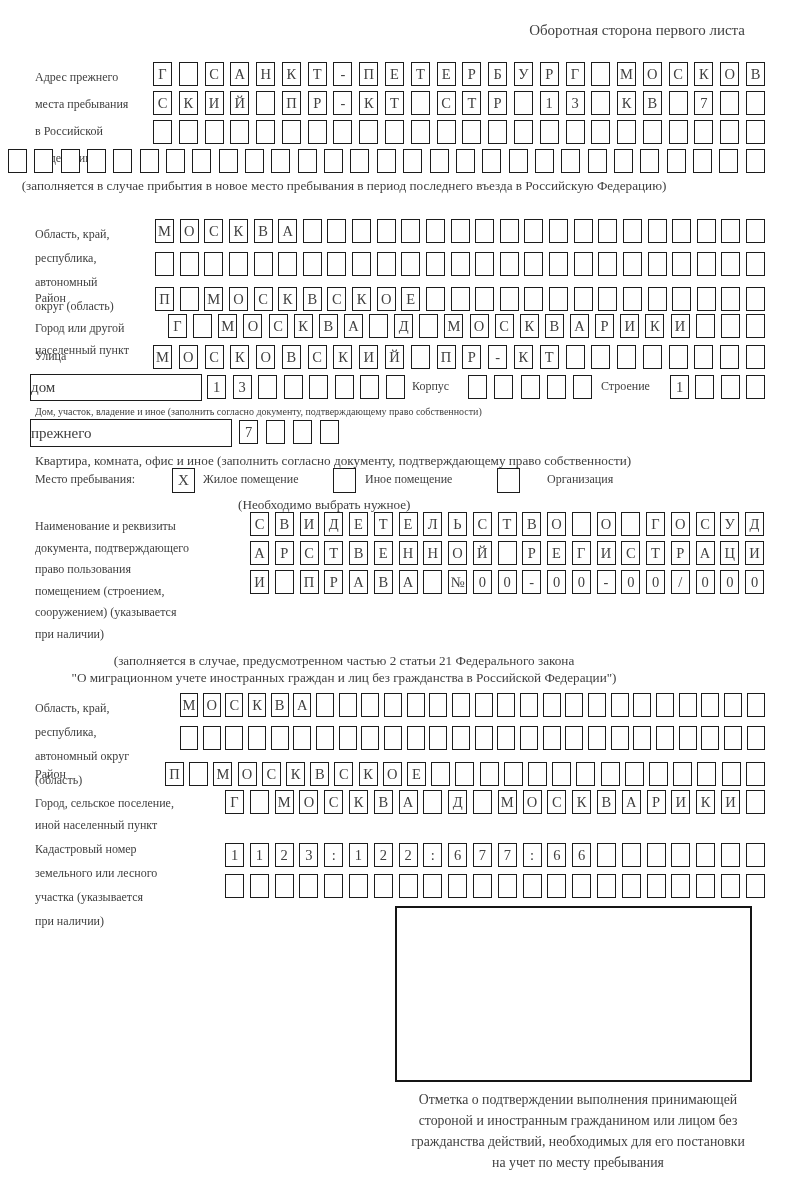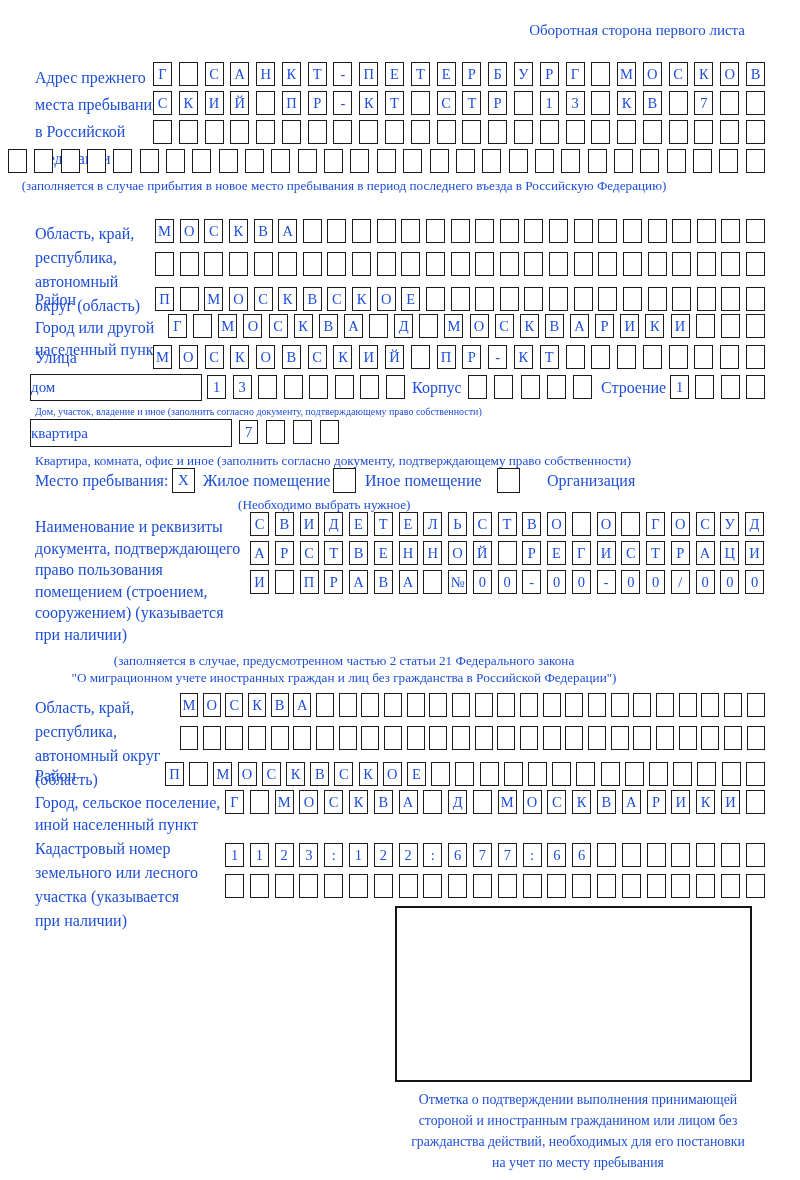--- a/index.html
+++ b/index.html
@@ -1,24 +1,24 @@
 <!DOCTYPE html>
 <html><head>
 <meta charset="utf-8">
 <style>
   html,body{margin:0;padding:0;background:#fff;}
   #page{position:relative;width:800px;height:1180px;background:#fff;
-        font-family:"Liberation Serif","DejaVu Serif",serif;color:#1d4ed8;overflow:hidden;}
+        font-family:"Liberation Serif","DejaVu Serif",serif;color:#404040;overflow:hidden;}
   .abs{position:absolute;}
   .boxrow{display:flex;justify-content:space-between;}
   .cell{width:19px;height:24px;border:1.6px solid #1c1c1c;box-sizing:border-box;
         display:flex;align-items:center;justify-content:center;
         font-size:14.5px;line-height:1;flex:0 0 auto;background:#fff;}
   .c18 .cell{width:18px;}
-  .lbl{font-size:16px;white-space:nowrap;}
+  .lbl{font-size:12px;white-space:nowrap;}
   .lbl div{white-space:nowrap;}
   .note{font-size:13.2px;text-align:center;width:688px;left:0;white-space:nowrap;}
   .hdr{font-weight:bold;font-size:15.5px;text-align:center;width:800px;left:0;white-space:nowrap;}
   .outbox{border:1.6px solid #1c1c1c;box-sizing:border-box;display:flex;align-items:center;
           justify-content:flex-start;font-size:15px;background:#fff;}
   .chk{width:23px;height:25px;border:1.8px solid #1c1c1c;box-sizing:border-box;display:flex;
        align-items:center;justify-content:center;font-size:15px;background:#fff;}
   .stamp-caption div{white-space:nowrap;}
 </style>
 </head>
@@ -319,21 +319,21 @@
   <div class="abs lbl" style="left:601px;top:379px">Строение</div>
   <div class="abs boxrow" style="left:670px;top:375px;width:95px">
       <div class="cell">1</div>
       <div class="cell"></div>
       <div class="cell"></div>
       <div class="cell"></div>
     </div>
   <div class="abs" style="left:35px;top:406px;font-size:10px;white-space:nowrap">Дом, участок, владение и иное (заполнить согласно документу, подтверждающему право собственности)</div>
 
   <div class="abs outbox" style="left:30px;top:419px;width:202px;height:28px">
-    <span>квартира</span>
+    <span>прежнего</span>
   </div>
   <div class="abs boxrow" style="left:239px;top:420px;width:100px">
       <div class="cell">7</div>
       <div class="cell"></div>
       <div class="cell"></div>
       <div class="cell"></div>
     </div>
   <div class="abs" style="left:35px;top:453px;font-size:13.2px;white-space:nowrap">Квартира, комната, офис и иное (заполнить согласно документу, подтверждающему право собственности)</div>
 
   <div class="abs lbl" style="left:35px;top:472px">Место пребывания:</div>

